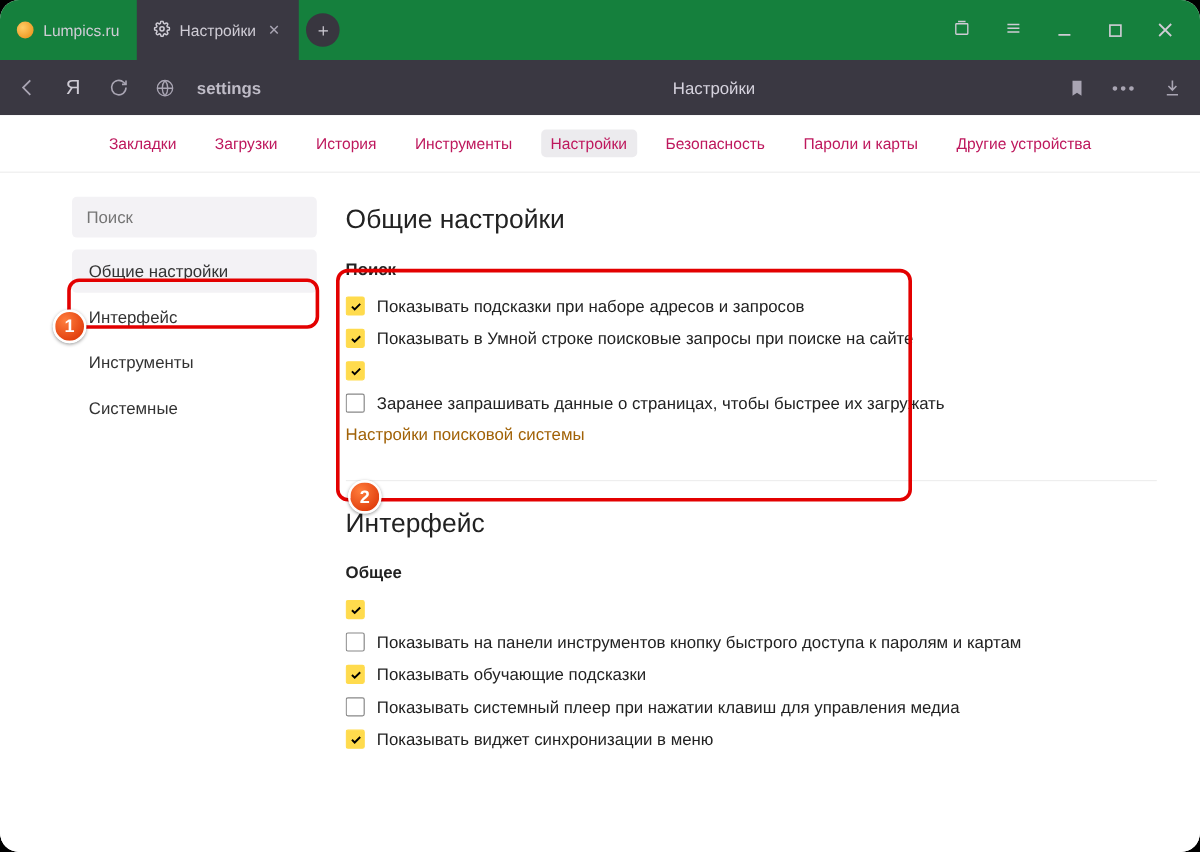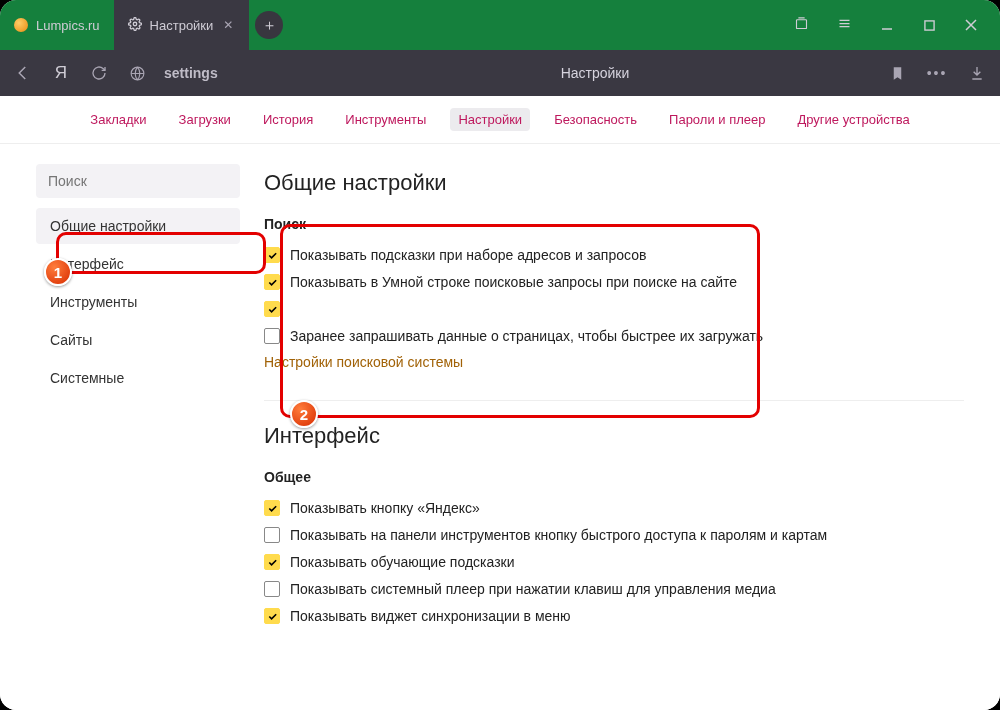--- a/index.html
+++ b/index.html
@@ -22,21 +22,21 @@
 .addr-btn { width:22px; height:22px; display:flex; align-items:center; justify-content:center; cursor:pointer; color:#a9a5b3; }
 .addr-field { flex:0 0 140px; color:#bfbcc7;font-weight:bold; }
 .addr-title { flex:1; text-align:center; color:#d6d3de; }
 .addr-right { display:flex; align-items:center; gap:18px; margin-left:auto; }
 
 .content { position:absolute; top:96px; left:0; right:0; bottom:0; background:#fff; }
 .topnav { height:48px; display:flex; align-items:center; justify-content:center; gap:16px; font-size:13px; color:#be185d; border-bottom:1px solid #eee; }
 .topnav span { padding:4px 8px; border-radius:4px; cursor:pointer; }
 .topnav span.active { background:#ecebee; }
 
-.body { display:flex; padding:20px 24px 0 36px; gap:24px; height:calc(100% - 48px); }
+.body { display:flex; padding:20px 24px 0 36px; gap:24px; height:calc(100% - 48px);margin-left:24px; }
 .sidebar { width:204px; flex-shrink:0; }
 .sidebar-search { width:100%; height:34px; background:#f3f2f5; border:none; border-radius:4px; padding:0 12px; font-size:14px; color:#888; margin-bottom:10px; }
 .side-item { padding:10px 14px; font-size:14px; color:#333; border-radius:4px; cursor:pointer; margin-bottom:2px; }
 .side-item.active { background:#f3f2f5; }
 
 .main { flex:1; padding-right:12px; overflow:hidden; }
 .h1 { font-size:22px; font-weight:400; color:#222; margin-bottom:20px; margin-top:6px; }
 .section { margin-bottom:30px; }
 .sect-title { font-size:14px; font-weight:700; color:#222; margin-bottom:14px; }
 .chk-row { display:flex; align-items:flex-end; gap:10px; margin-bottom:10px; font-size:14px; color:#222; cursor:pointer; }
@@ -139,31 +139,30 @@
   </div>
 
   <div class="content">
     <div class="topnav">
       <span>Закладки</span>
       <span>Загрузки</span>
       <span>История</span>
       <span>Инструменты</span>
       <span class="active">Настройки</span>
       <span>Безопасность</span>
-      <span>Пароли и плеер</span>
+      <span>Пароли и карты</span>
       <span>Другие устройства</span>
     </div>
 
     <div class="body">
       <div class="sidebar">
         <input class="sidebar-search" placeholder="Поиск" style="">
         <div class="side-item active">Общие настройки</div>
         <div class="side-item">Интерфейс</div>
         <div class="side-item">Инструменты</div>
-        <div class="side-item">Сайты</div>
         <div class="side-item">Системные</div>
       </div>
 
       <div class="main">
         <div class="h1">Общие настройки</div>
 
         <div class="section">
           <div class="sect-title">Поиск</div>
           <div id="search-opts">
               <div class="chk-row">
@@ -203,21 +202,20 @@
 
         <div class="section">
           <div class="sect-title">Общее</div>
           <div id="general-opts">
               <div class="chk-row">
                 <span class="chk checked">
                   <svg width="11" height="11" viewBox="0 0 24 24" fill="none" stroke-width="3.5">
                     <path d="M5 12l5 5L20 7"></path>
                   </svg>
                 </span>
-                <span>Показывать кнопку «Яндекс»</span>
               </div>
               <div class="chk-row">
                 <span class="chk"></span>
                 <span>Показывать на панели инструментов кнопку быстрого доступа к паролям и картам</span>
               </div>
               <div class="chk-row">
                 <span class="chk checked">
                   <svg width="11" height="11" viewBox="0 0 24 24" fill="none" stroke-width="3.5">
                     <path d="M5 12l5 5L20 7"></path>
                   </svg>

